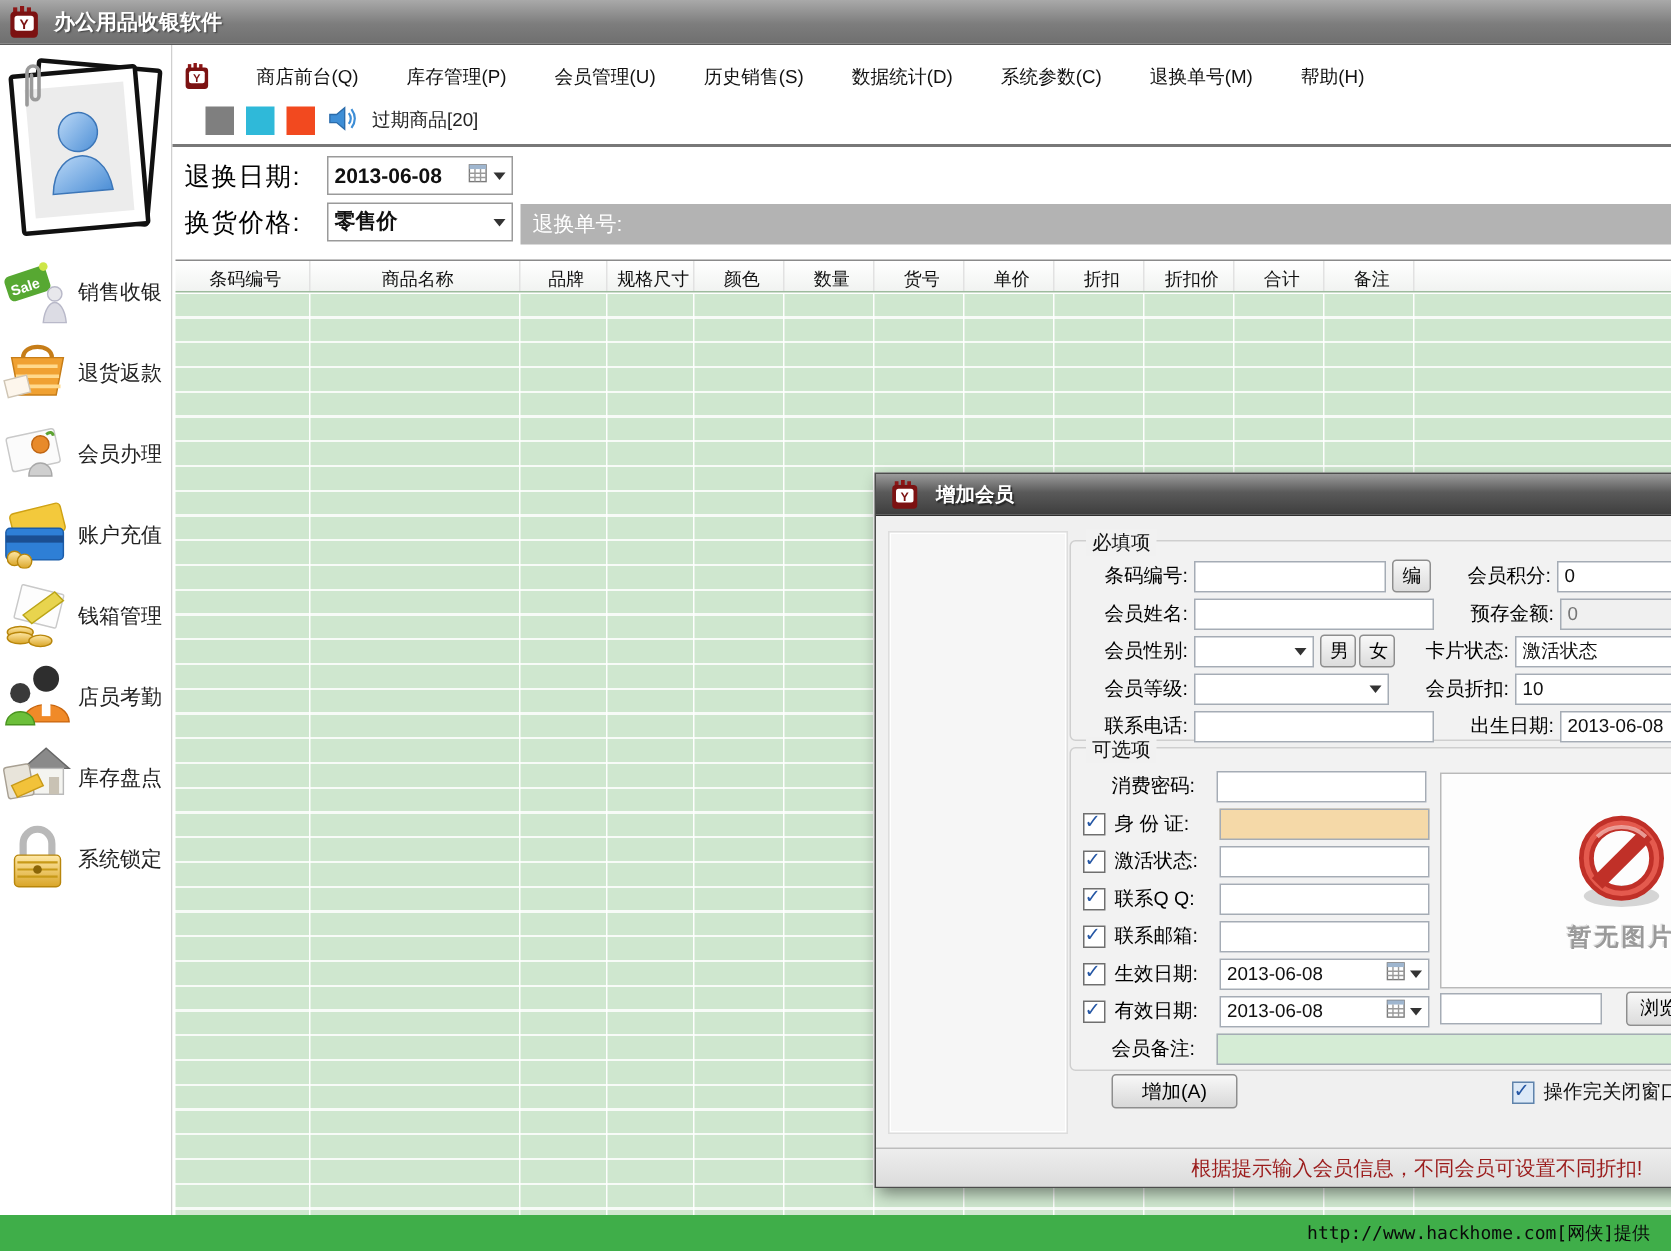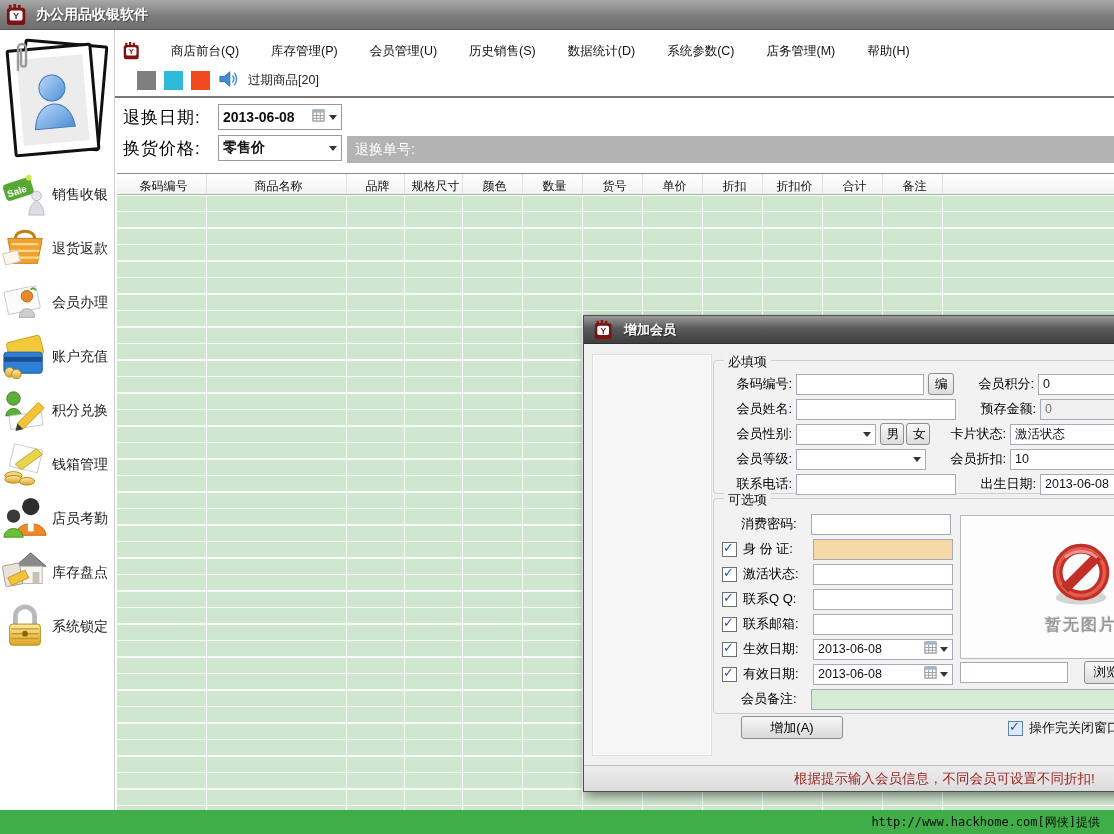--- a/index.html
+++ b/index.html
@@ -95,21 +95,21 @@
   .obox.id{background:#f5d9a8;}
   .obox.remark{background:#d5ecd5;width:330px;}
   .calwrap{margin-left:auto;display:flex;align-items:center;gap:3px;}
   .imgpanel{position:absolute;left:246px;top:16px;width:240px;height:142px;background:#fdfdfd;border:1px solid #b9b9b9;
     display:flex;flex-direction:column;align-items:center;justify-content:center;gap:2px;}
   .noimg-text{font-size:16px;font-weight:bold;color:#9a9a9a;letter-spacing:2px;
     text-shadow:1px 1px 0 #fff,-1px -1px 0 #ddd;}
   .browse-input{position:absolute;left:246px;top:163px;width:108px;}
   .browse-btn{position:absolute;left:366px;top:162px;width:44px;height:23px;}
   .addrow{position:absolute;left:0;top:398px;width:565px;height:26px;}
-  .add-btn{position:absolute;left:157px;top:2px;width:102px;height:23px;border:1px solid #8e8e8e;border-radius:3px;
+  .add-btn{position:absolute;left:157px;top:2px;width:84px;height:23px;border:1px solid #8e8e8e;border-radius:3px;
     background:linear-gradient(#f8f8f8,#d8d8d8);font-size:13px;cursor:pointer;font-family:inherit;}
   .closeopt{position:absolute;left:416px;top:5px;display:flex;align-items:center;}
   .closeopt .txt{font-size:13px;}
   .dlg-status{position:absolute;left:0;top:449px;width:100%;height:26px;background:linear-gradient(#ededed,#dcdcdc);
     border-top:1px solid #bdbdbd;display:flex;align-items:center;box-sizing:border-box;padding-left:158px;justify-content:center;}
   .hint{color:#9b1c1c;font-size:13.5px;}
 </style>
 </head>
 <body>
 
@@ -195,32 +195,20 @@
       <span>
         <svg viewBox="0 0 48 48" width="46" height="46">
           <rect x="6" y="6" width="36" height="20" rx="3" fill="#f3c93c" stroke="#cfa214" transform="rotate(-14 24 16)"></rect>
           <rect x="2" y="20" width="40" height="22" rx="3" fill="#2e7fd6" stroke="#1b5ca8"></rect>
           <rect x="2" y="25" width="40" height="5" fill="#1b4f92"></rect>
           <circle cx="8" cy="41" r="5" fill="url(#goldG)" stroke="#b8860b"></circle>
           <circle cx="15" cy="43" r="5" fill="url(#goldG)" stroke="#b8860b"></circle>
         </svg>
       </span>
       <span class="navlabel">账户充值</span>
-    </div>
-    <div class="navitem">
-      <span>
-        <svg viewBox="0 0 48 48" width="46" height="46">
-          <circle cx="12" cy="12" r="7" fill="#5fae3a" stroke="#3f8420"></circle>
-          <path d="M4 30 C5 20 19 20 20 30 Z" fill="#5fae3a" stroke="#3f8420"></path>
-          <rect x="8" y="28" width="34" height="14" rx="1" fill="#fdfdfd" stroke="#c9c9c9" transform="rotate(-8 25 35)"></rect>
-          <path d="M16 38 L38 16 L44 22 L22 44 Z" fill="#f2c23a" stroke="#c89a18"></path>
-          <path d="M16 38 L14 46 L22 44 Z" fill="#3a3a3a"></path>
-        </svg>
-      </span>
-      <span class="navlabel">积分兑换</span>
     </div>
     <div class="navitem">
       <span>
         <svg viewBox="0 0 48 48" width="46" height="46">
           <rect x="10" y="6" width="30" height="24" rx="1" fill="#fdfdfd" stroke="#c9c9c9" transform="rotate(14 25 18)"></rect>
           <path d="M14 24 L36 8 L42 14 L20 30 Z" fill="#e8d44e" stroke="#bba518"></path>
           <ellipse cx="12" cy="36" rx="9" ry="4" fill="url(#goldG)" stroke="#b8860b"></ellipse>
           <ellipse cx="12" cy="40" rx="9" ry="4" fill="url(#goldG)" stroke="#b8860b"></ellipse>
           <ellipse cx="26" cy="42" rx="8" ry="4" fill="url(#goldG)" stroke="#b8860b"></ellipse>
         </svg>
@@ -277,21 +265,21 @@
         <rect x="4" y="7" width="14" height="11" rx="2" fill="#fff"></rect>
         <text x="11" y="16.5" font-size="10" font-weight="bold" fill="#7c1212" text-anchor="middle" font-family="Liberation Sans,sans-serif">Y</text>
       </svg>
     </span>
     <span class="mi">商店前台(Q)</span>
     <span class="mi">库存管理(P)</span>
     <span class="mi">会员管理(U)</span>
     <span class="mi">历史销售(S)</span>
     <span class="mi">数据统计(D)</span>
     <span class="mi">系统参数(C)</span>
-    <span class="mi">店务管理(M)</span>
+    <span class="mi">退换单号(M)</span>
     <span class="mi">帮助(H)</span>
   </div>
 
   <div class="toolbar">
     <span class="sq" style="background:#7f7f7f"></span>
     <span class="sq" style="background:#2fb9d9"></span>
     <span class="sq" style="background:#f2491f"></span>
     <span>
       <svg viewBox="0 0 22 20" width="20" height="18">
         <path d="M2 7 L7 7 L13 2 L13 18 L7 13 L2 13 Z" fill="#3e8ed6" stroke="#2b6cab"></path>

